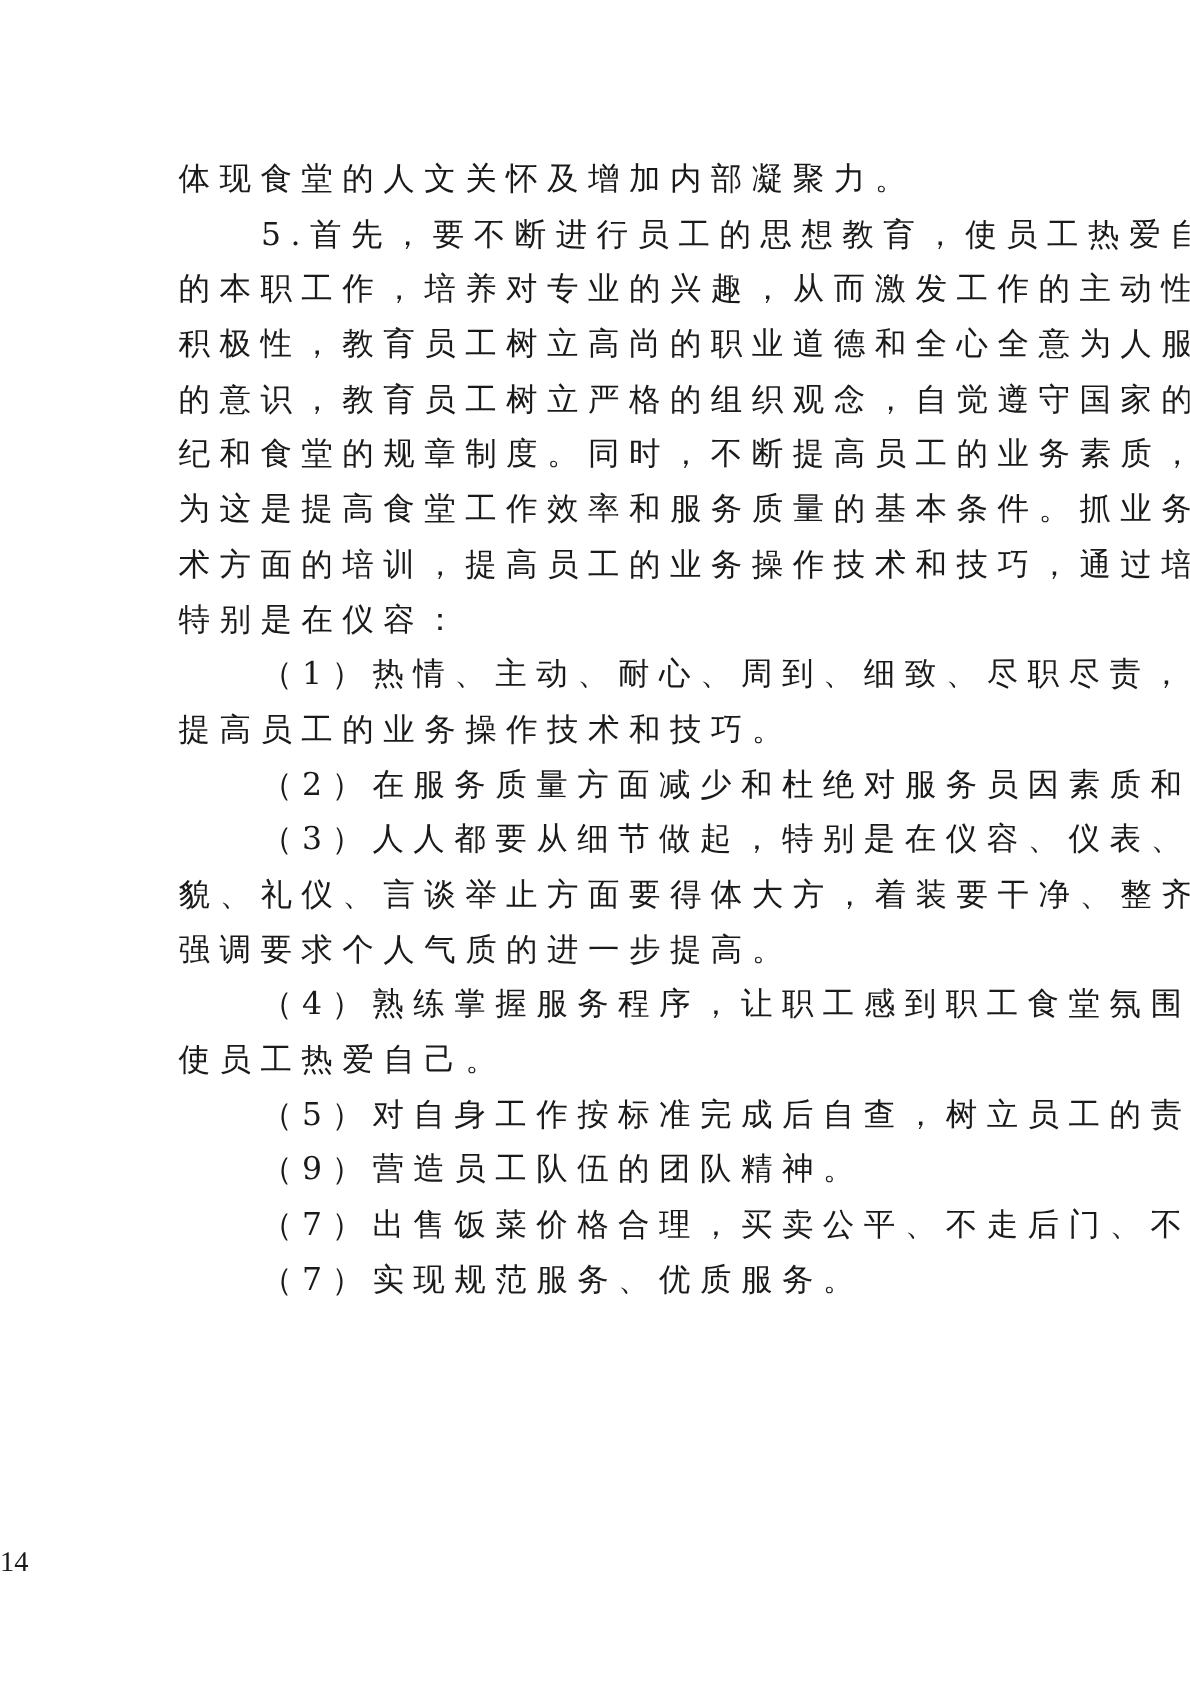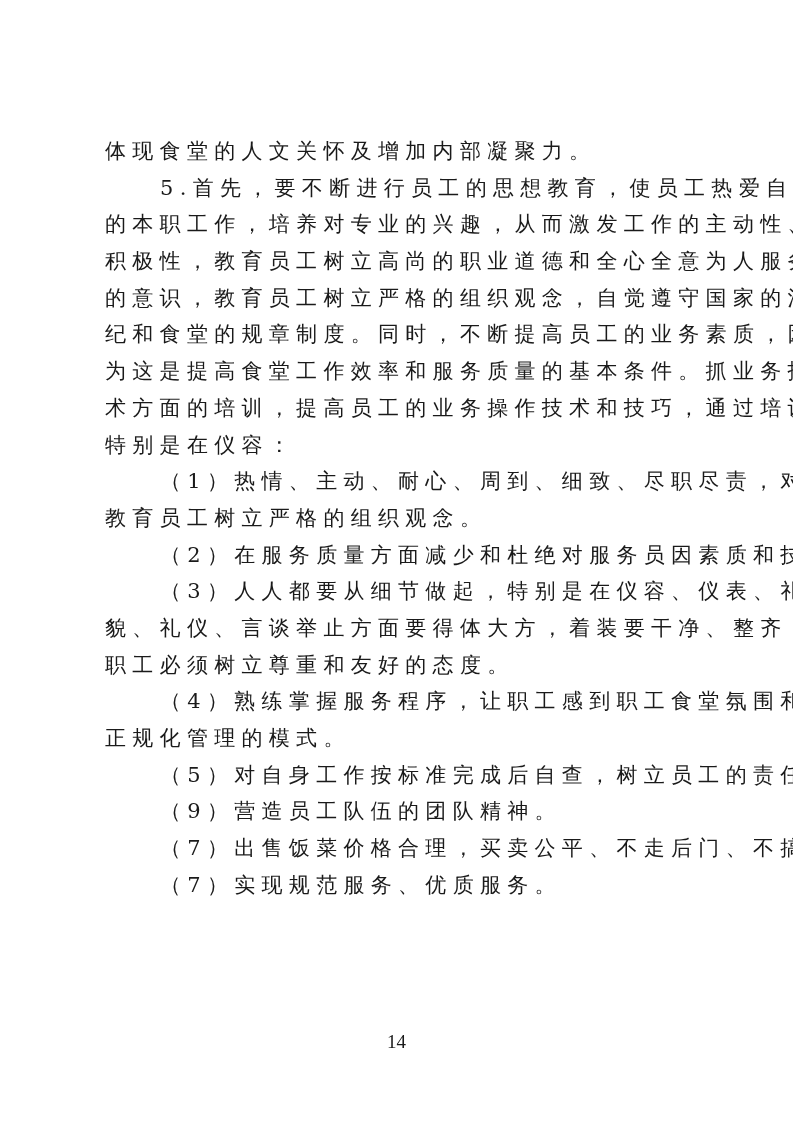--- a/index.html
+++ b/index.html
@@ -10,67 +10,66 @@
     body {
       width: 793px;
       height: 1122px;
       position: relative;
       overflow: hidden;
       font-family: "DejaVu Serif", "Liberation Serif", serif;
       color: #1a1a1a;
     }
     .page {
       position: absolute;
-      left: 105px;
+      left: 119px;
       top: 101px;
       width: 556px;
-      margin-top: 32px;
     }
     .line {
       height: 36.7px;
       line-height: 36.7px;
       font-size: 21px;
       letter-spacing: 6.3px;
       white-space: nowrap;
       overflow: visible;
     }
     .indent {
       padding-left: 55px;
     }
     .page-number {
       position: absolute;
       left: 0;
       width: 793px;
       top: 1031px;
-      text-align: center;
+      text-align: left;
       font-family: "Liberation Serif", "DejaVu Serif", serif;
       font-size: 19px;
       color: #1a1a1a;
     }
   </style>
 </head>
 <body>
 
 <div class="page">
   <div class="line">体现食堂的人文关怀及增加内部凝聚力。</div>
   <div class="line indent">5.首先，要不断进行员工的思想教育，使员工热爱自己</div>
   <div class="line">的本职工作，培养对专业的兴趣，从而激发工作的主动性、</div>
   <div class="line">积极性，教育员工树立高尚的职业道德和全心全意为人服务</div>
   <div class="line">的意识，教育员工树立严格的组织观念，自觉遵守国家的法</div>
   <div class="line">纪和食堂的规章制度。同时，不断提高员工的业务素质，因</div>
   <div class="line">为这是提高食堂工作效率和服务质量的基本条件。抓业务技</div>
   <div class="line">术方面的培训，提高员工的业务操作技术和技巧，通过培训</div>
   <div class="line">特别是在仪容：</div>
   <div class="line indent">（1）热情、主动、耐心、周到、细致、尽职尽责，对</div>
-  <div class="line">教育员工树立严格的组织观念。</div>
+  <div class="line">提高员工的业务操作技术和技巧。</div>
   <div class="line indent">（2）在服务质量方面减少和杜绝对服务员因素质和技</div>
   <div class="line indent">（3）人人都要从细节做起，特别是在仪容、仪表、礼</div>
   <div class="line">貌、礼仪、言谈举止方面要得体大方，着装要干净、整齐，</div>
-  <div class="line">职工必须树立尊重和友好的态度。</div>
+  <div class="line">强调要求个人气质的进一步提高。</div>
   <div class="line indent">（4）熟练掌握服务程序，让职工感到职工食堂氛围和</div>
-  <div class="line">正规化管理的模式。</div>
+  <div class="line">使员工热爱自己。</div>
   <div class="line indent">（5）对自身工作按标准完成后自查，树立员工的责任</div>
   <div class="line indent">（9）营造员工队伍的团队精神。</div>
   <div class="line indent">（7）出售饭菜价格合理，买卖公平、不走后门、不搞</div>
   <div class="line indent">（7）实现规范服务、优质服务。</div>
 </div>
 
 <div class="page-number">14</div>
 
 </body></html>

